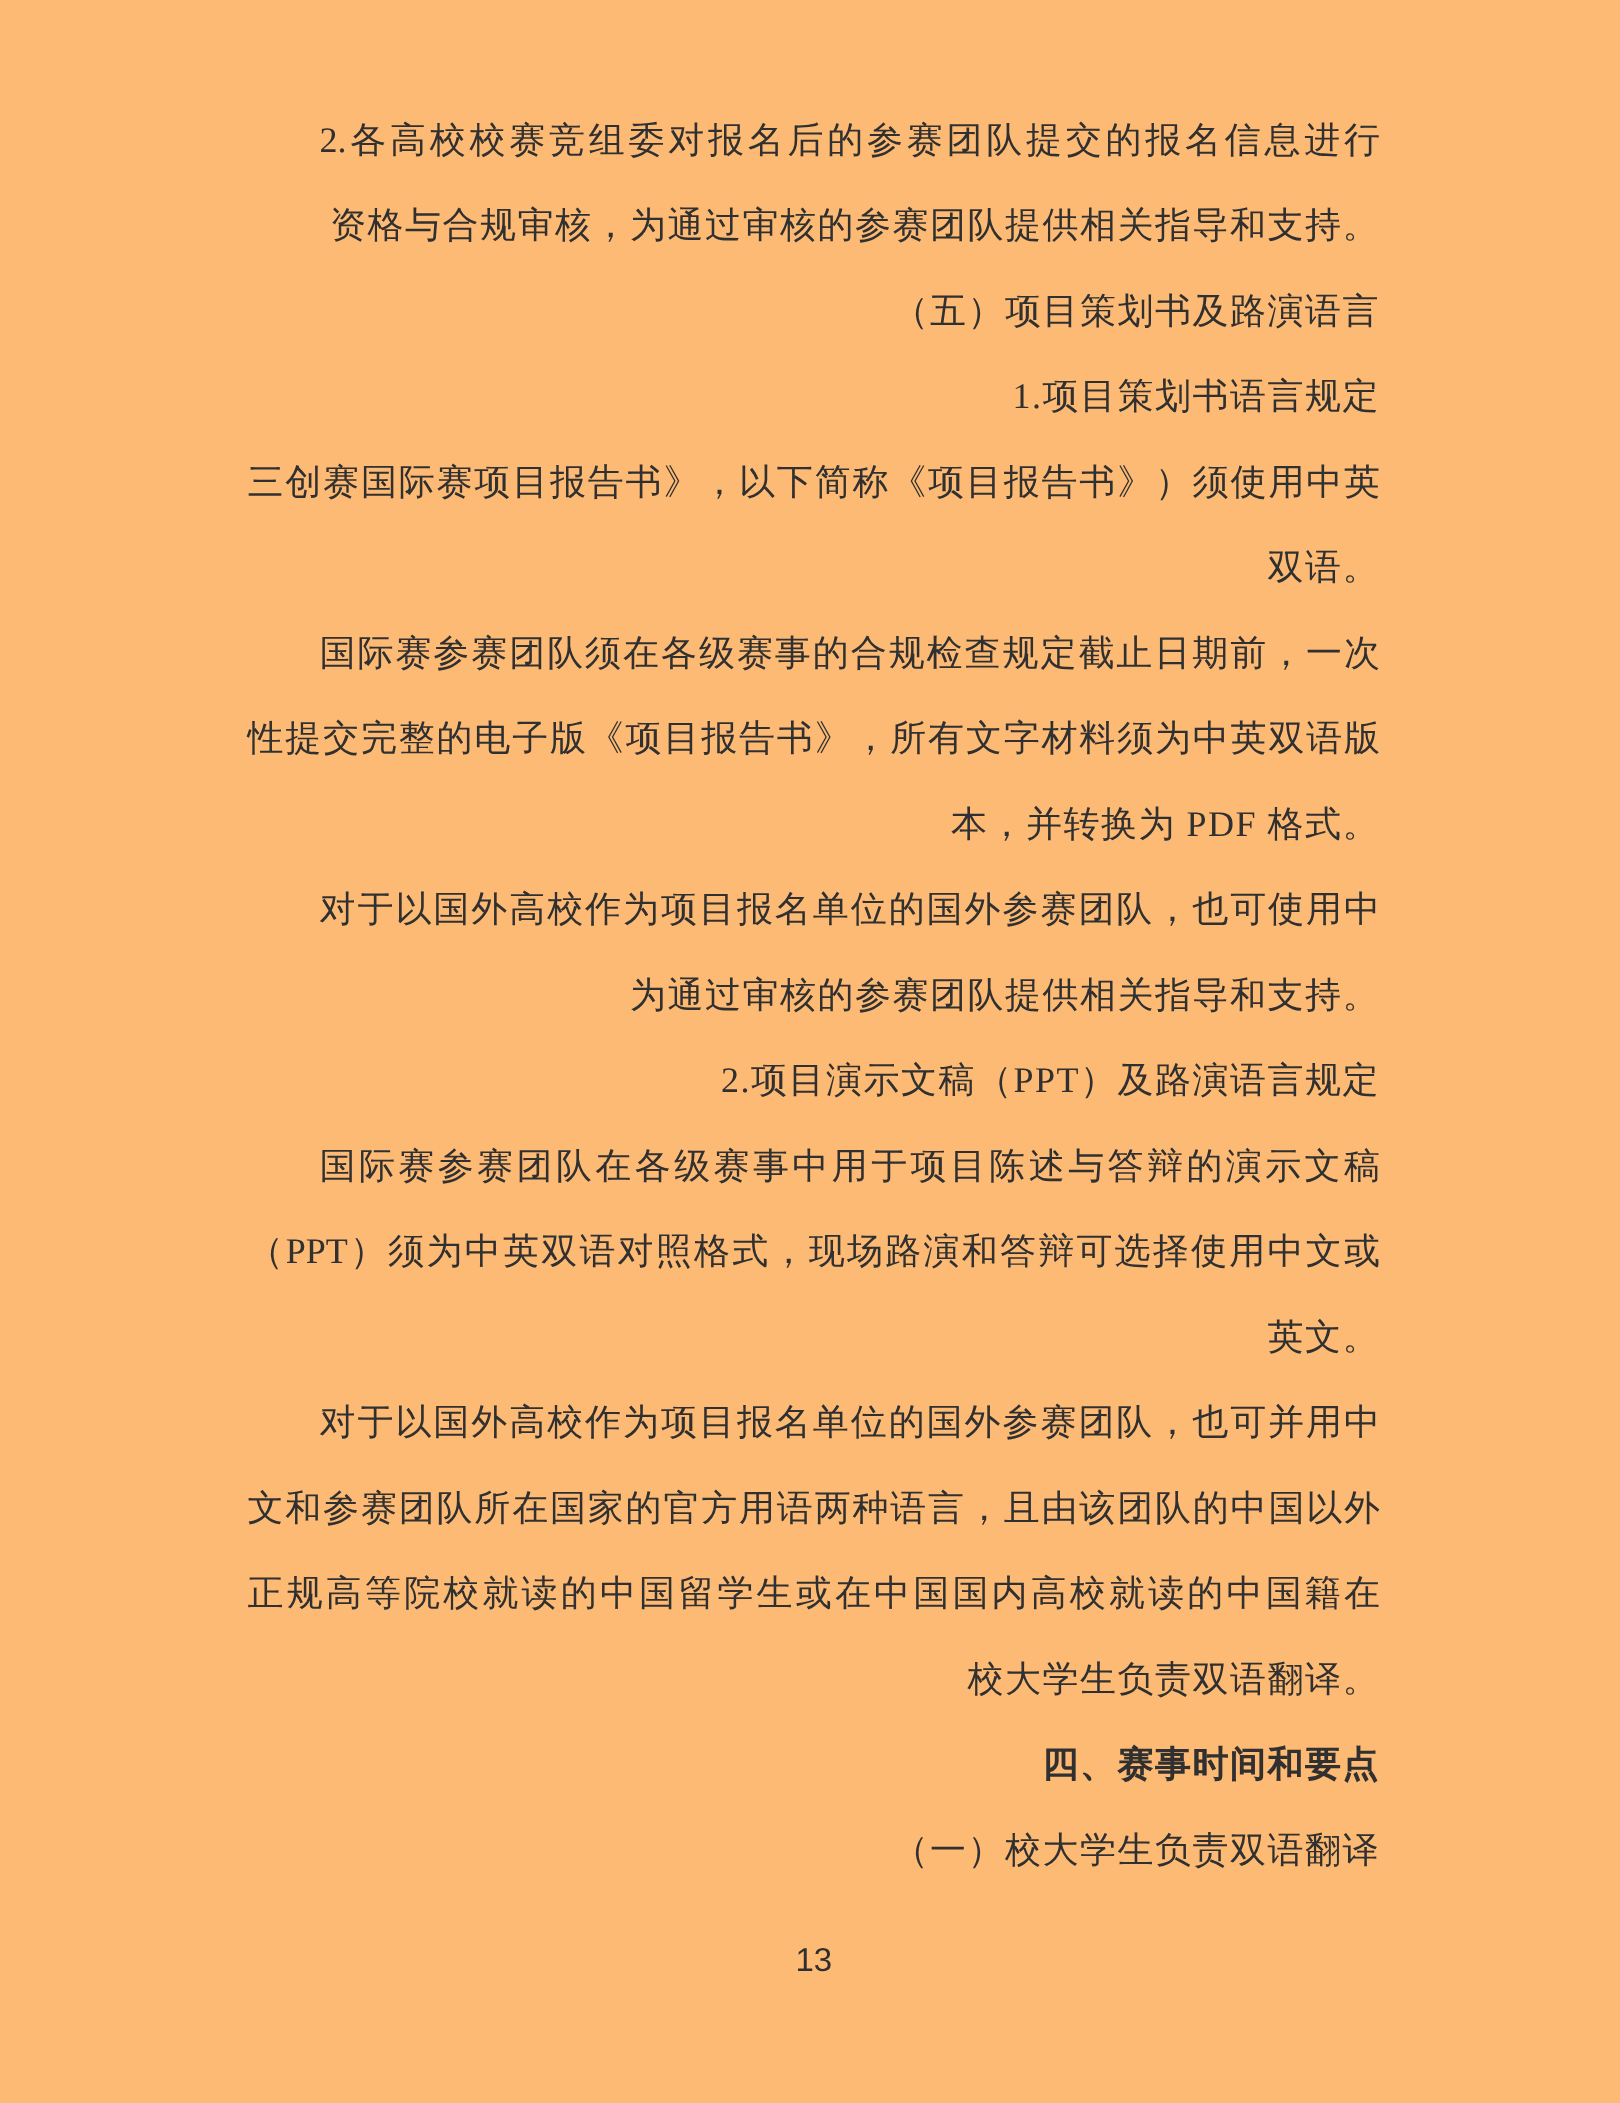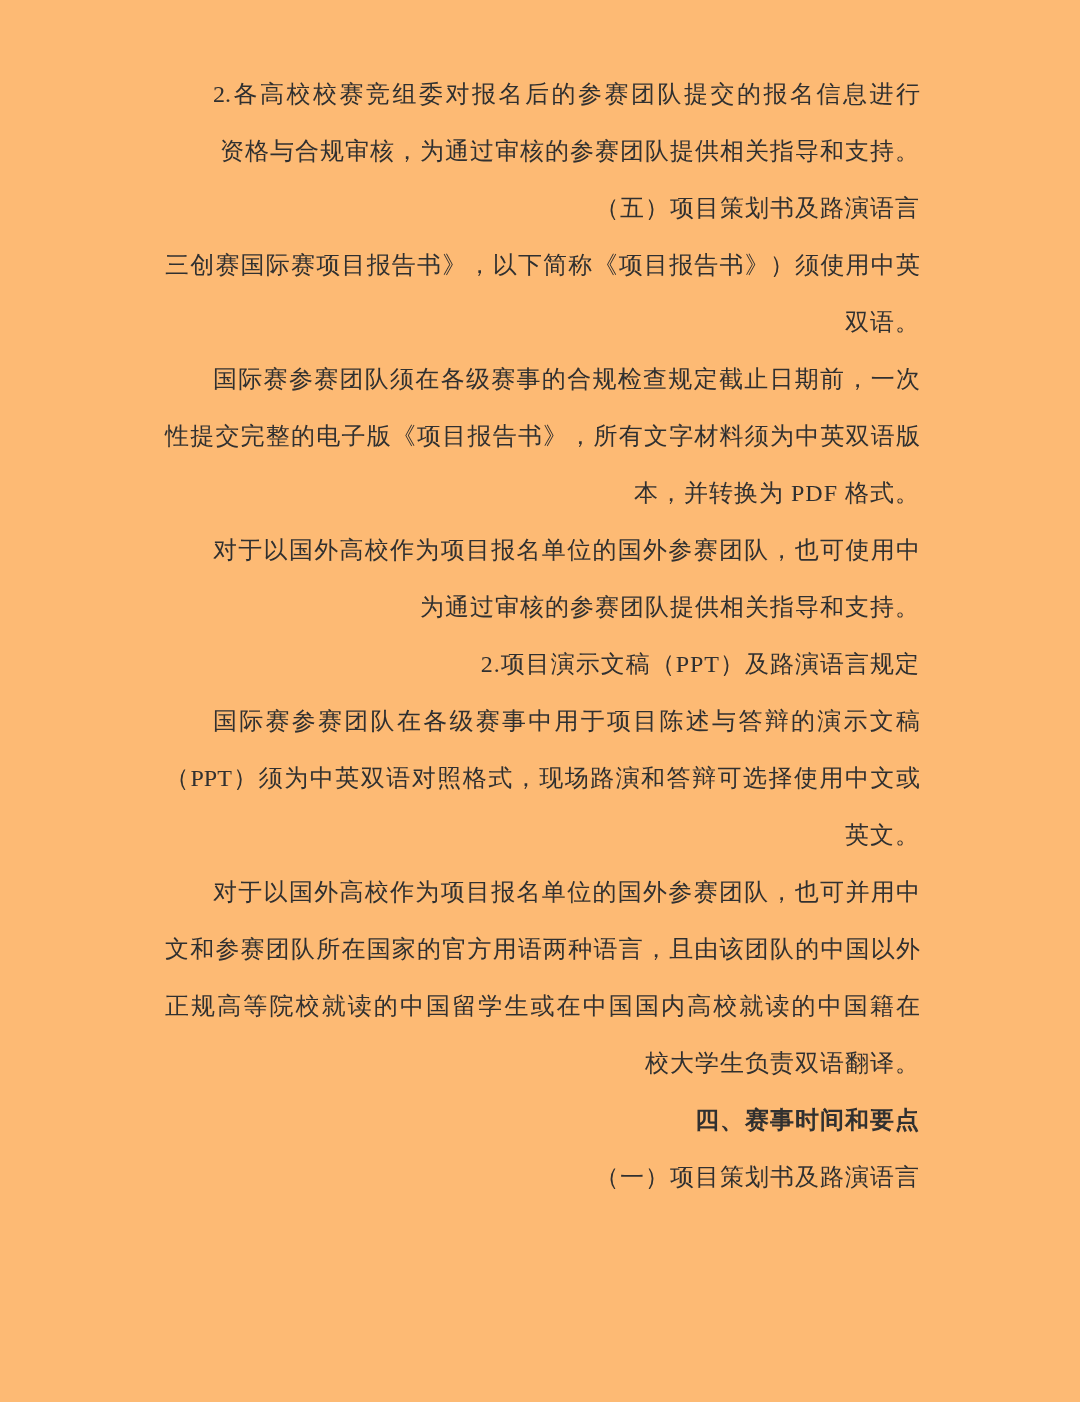--- a/index.html
+++ b/index.html
@@ -55,31 +55,33 @@
     color: #2f2f2f;
   }
 </style>
 </head>
 <body>
 
 <div class="page">
   <div class="doc-line jl ind">2.各高校校赛竞组委对报名后的参赛团队提交的报名信息进行</div>
   <div class="doc-line ln">资格与合规审核，为通过审核的参赛团队提供相关指导和支持。</div>
   <div class="doc-line ln ind">（五）项目策划书及路演语言</div>
+  <div class="doc-line ln ind">1.项目策划书语言规定</div>
   <div class="doc-line jl">三创赛国际赛项目报告书》，以下简称《项目报告书》）须使用中英</div>
   <div class="doc-line ln">双语。</div>
   <div class="doc-line jl ind">国际赛参赛团队须在各级赛事的合规检查规定截止日期前，一次</div>
   <div class="doc-line jl">性提交完整的电子版《项目报告书》，所有文字材料须为中英双语版</div>
   <div class="doc-line ln">本，并转换为 PDF 格式。</div>
   <div class="doc-line jl ind">对于以国外高校作为项目报名单位的国外参赛团队，也可使用中</div>
   <div class="doc-line ln">为通过审核的参赛团队提供相关指导和支持。</div>
   <div class="doc-line ln ind">2.项目演示文稿（PPT）及路演语言规定</div>
   <div class="doc-line jl ind">国际赛参赛团队在各级赛事中用于项目陈述与答辩的演示文稿</div>
   <div class="doc-line jl">（PPT）须为中英双语对照格式，现场路演和答辩可选择使用中文或</div>
   <div class="doc-line ln">英文。</div>
   <div class="doc-line jl ind">对于以国外高校作为项目报名单位的国外参赛团队，也可并用中</div>
   <div class="doc-line jl">文和参赛团队所在国家的官方用语两种语言，且由该团队的中国以外</div>
   <div class="doc-line jl">正规高等院校就读的中国留学生或在中国国内高校就读的中国籍在</div>
   <div class="doc-line ln">校大学生负责双语翻译。</div>
   <div class="doc-line ln ind bold">四、赛事时间和要点</div>
-  <div class="doc-line ln ind">（一）项目策划书及路演语言</div>
+  <div class="doc-line ln ind">（一）校大学生负责双语翻译</div>
 
+  <div class="footer">13</div>
 </div>
 
 </body></html>

